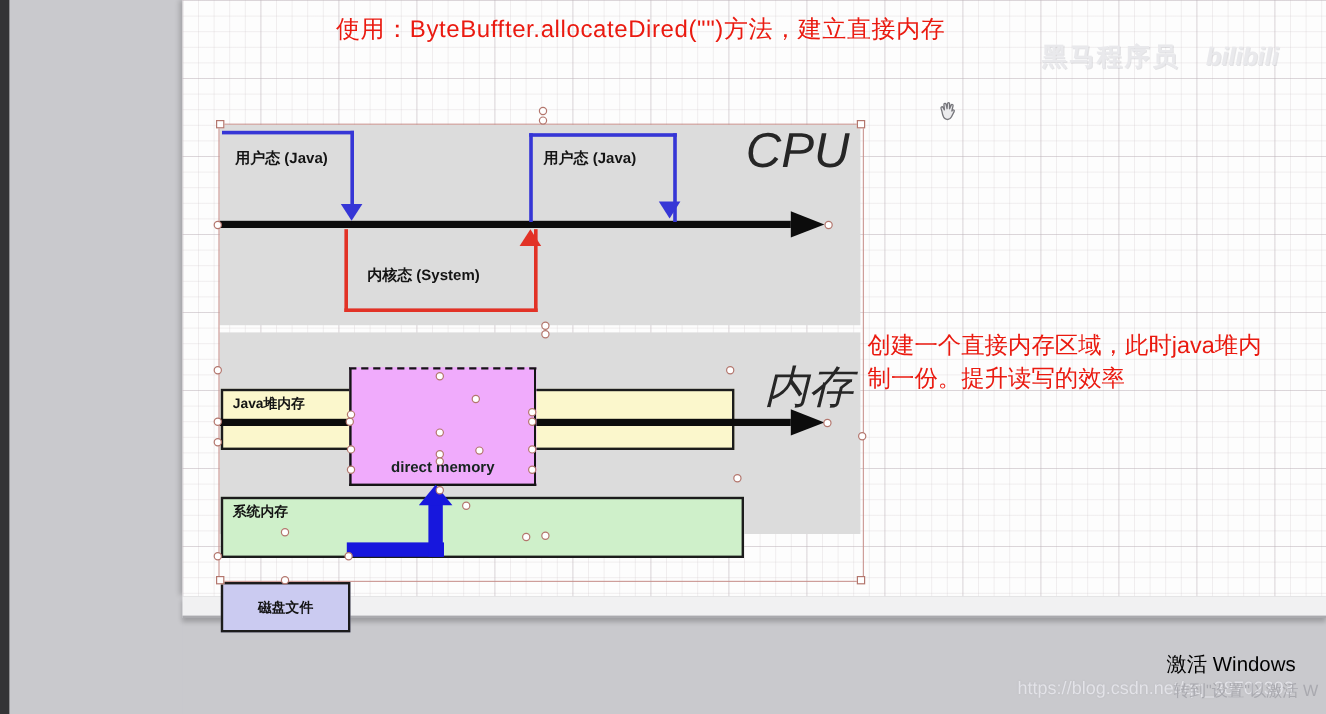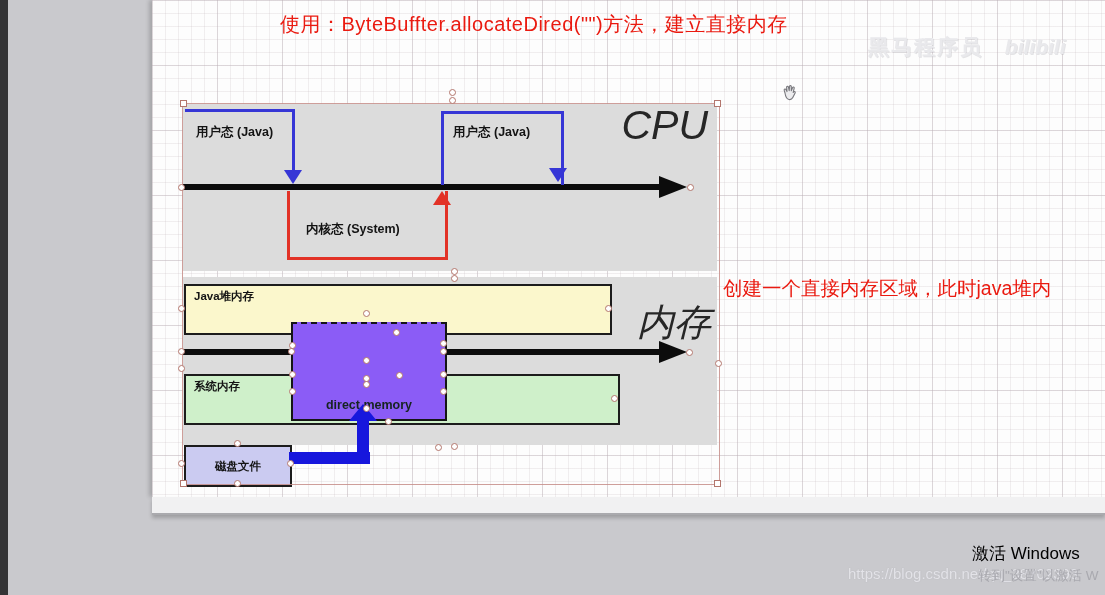--- a/index.html
+++ b/index.html
@@ -66,25 +66,25 @@
 
   .mode-label{font-size:12.5px;font-weight:bold;color:#141414;white-space:nowrap;}
   #user-mode-label-1{left:196px;top:124px;}
   #kernel-mode-label{left:306px;top:221px;}
   #user-mode-label-2{left:453px;top:124px;}
 
   .big-title{font-style:italic;font-weight:normal;color:#262626;}
   #cpu-title{left:598px;top:102px;width:110px;font-size:41px;text-align:right;}
   #mem-title{left:616px;top:298px;width:95px;font-size:37px;text-align:right;}
 
-  .mem-box{border:2px solid #1c1c1c;font-size:11.5px;font-weight:bold;color:#141414;}
+  .mem-box{border:2px solid #1c1c1c;font-size:11.5px;font-weight:bold;color:#141414;margin-top:40px;}
   #java-heap-rect{left:184px;top:284px;width:424px;height:47px;background:#fbf7cc;}
   #sys-mem-rect{left:184px;top:374px;width:432px;height:47px;background:#cff0ca;}
   .mem-box .corner-label{position:absolute;left:8px;top:3px;}
-  #direct-memory-rect{left:291px;top:322px;width:152px;height:95px;background:#8b5cf6;
+  #direct-memory-rect{left:291px;top:306px;width:152px;height:95px;background:#f0abfc;
     border:2px solid #151515;border-top-style:dashed;z-index:6;}
   #direct-memory-rect .dm-label{position:absolute;left:0;right:0;bottom:7px;text-align:center;
     font-size:12.5px;font-weight:bold;color:#16241f;}
   #disk-file-rect{left:184px;top:445px;width:104px;height:38px;background:#cbcbf1;
     display:flex;align-items:center;justify-content:center;font-size:11.5px;}
 
   #blue-arrow-horiz{left:289px;top:452px;width:81px;height:12px;background:#1717dd;z-index:7;}
   #blue-arrow-vert{left:357px;top:414px;width:12px;height:50px;background:#1717dd;z-index:7;}
   #blue-arrow-head{left:349px;top:404px;width:0;height:0;z-index:7;
     border-left:14px solid transparent;border-right:14px solid transparent;border-bottom:17px solid #1717dd;}
@@ -102,20 +102,21 @@
 <body>
 
 <div class="abs" id="left-dark-strip"></div>
 <div class="abs" id="app-bg-left"></div>
 <div class="abs" id="canvas"></div>
 <div class="abs" id="canvas-ledge"></div>
 
 <div class="abs" id="slide-title">使用：ByteBuffter.allocateDired("")方法，建立直接内存</div>
 <div class="abs" id="note-text">
   <div>创建一个直接内存区域，此时java堆内</div>
+  <div>制一份。提升读写的效率</div>
 </div>
 
 <div class="abs" id="brand-watermark">
   <span>黑马程序员</span>
   <span class="logo">bilibili</span>
 </div>
 
 <div class="abs sect z1" id="cpu-rect"></div>
 <div class="abs sect z1" id="mem-rect"></div>
 <div class="abs z8" id="selection-rect"></div>

